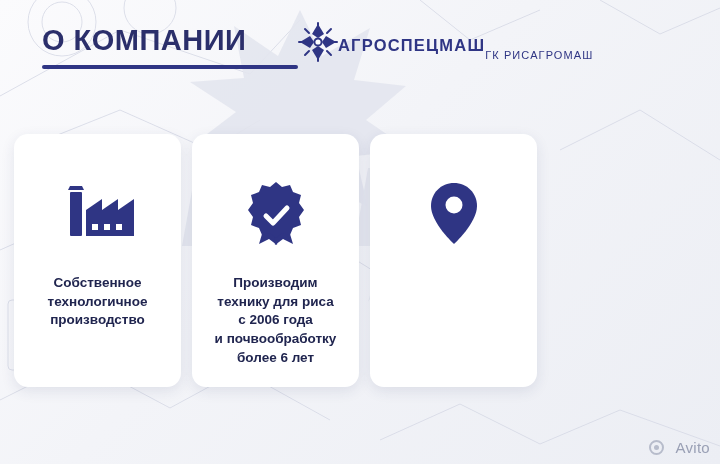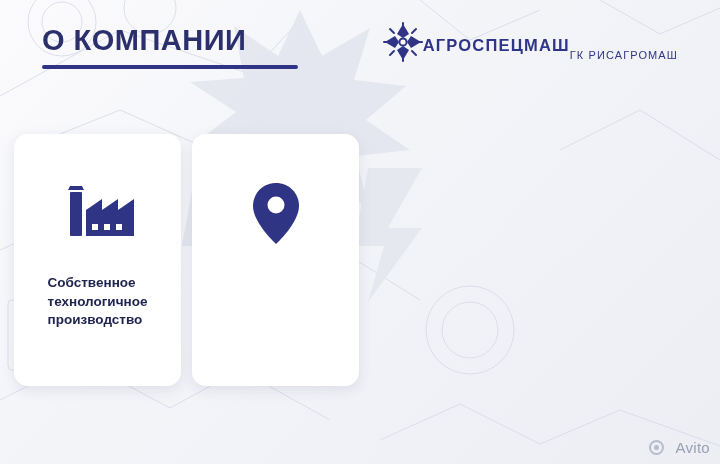--- a/index.html
+++ b/index.html
@@ -22,21 +22,20 @@
   }
   .bg-deco svg { position: absolute; top:0; left:0; }
 
   
   .header {
     position: absolute;
     top: 26px; left: 42px;
     width: 636px;
     display: flex;
     align-items: flex-start;
-    justify-content: space-between;
   }
   .title-block { position: relative; }
   .page-title {
     font-size: 29px;
     font-weight: bold;
     letter-spacing: 0.5px;
     color: #2b2f6b;
     line-height: 1;
     padding-bottom: 10px;
   }
@@ -93,20 +92,21 @@
     display: flex;
     align-items: center;
     justify-content: center;
   }
   .card-text {
     margin-top: 14px;
     font-size: 13.5px;
     font-weight: bold;
     line-height: 1.38;
     color: #20254f;
+    text-align: center;
     white-space: pre-line;
   }
   .card:nth-child(2) .card-text,
   .card:nth-child(3) .card-text { text-align: center; }
 
   
   .watermark {
     position: absolute;
     right: 10px; bottom: 8px;
     display: flex;
@@ -217,20 +217,35 @@
             <rect x="54" y="40" width="6" height="6"></rect>
           </g>
         </svg>
       </div>
       <div class="card-text">Собственное
 технологичное
 производство</div>
     </div>
 
 
+    <div class="card">
+      <div class="card-icon">
+        <svg width="66" height="68" viewBox="0 0 66 68" fill="#2f3584">
+          <path d="M22 44 l-6 20 10 -5 8 6 2 -20z"></path>
+          <path d="M44 44 l6 20 -10 -5 -8 6 -2 -20z"></path>
+          <path d="M33 2 l6 5 8 -2 3 7 8 3 -2 8 5 7 -5 7 2 8 -8 3 -3 7 -8 -2 -6 5 -6 -5 -8 2 -3 -7 -8 -3 2 -8 -5 -7 5 -7 -2 -8 8 -3 3 -7 8 2z"></path>
+          <path d="M23 36 l7 7 14 -15" stroke="#ffffff" stroke-width="5" fill="none" stroke-linecap="round" stroke-linejoin="round"></path>
+        </svg>
+      </div>
+      <div class="card-text">Производим
+технику для риса
+с 2006 года
+и почвообработку
+более 6 лет</div>
+    </div>
 
     <div class="card">
       <div class="card-icon">
         <svg width="52" height="66" viewBox="0 0 52 66" fill="#2f3584">
           <path d="M26 2 C13 2 3 12 3 25 c0 17 23 38 23 38 s23 -21 23 -38 C49 12 39 2 26 2 z"></path>
           <circle cx="26" cy="24" r="8.5" fill="#ffffff"></circle>
         </svg>
       </div>
     </div>
 

